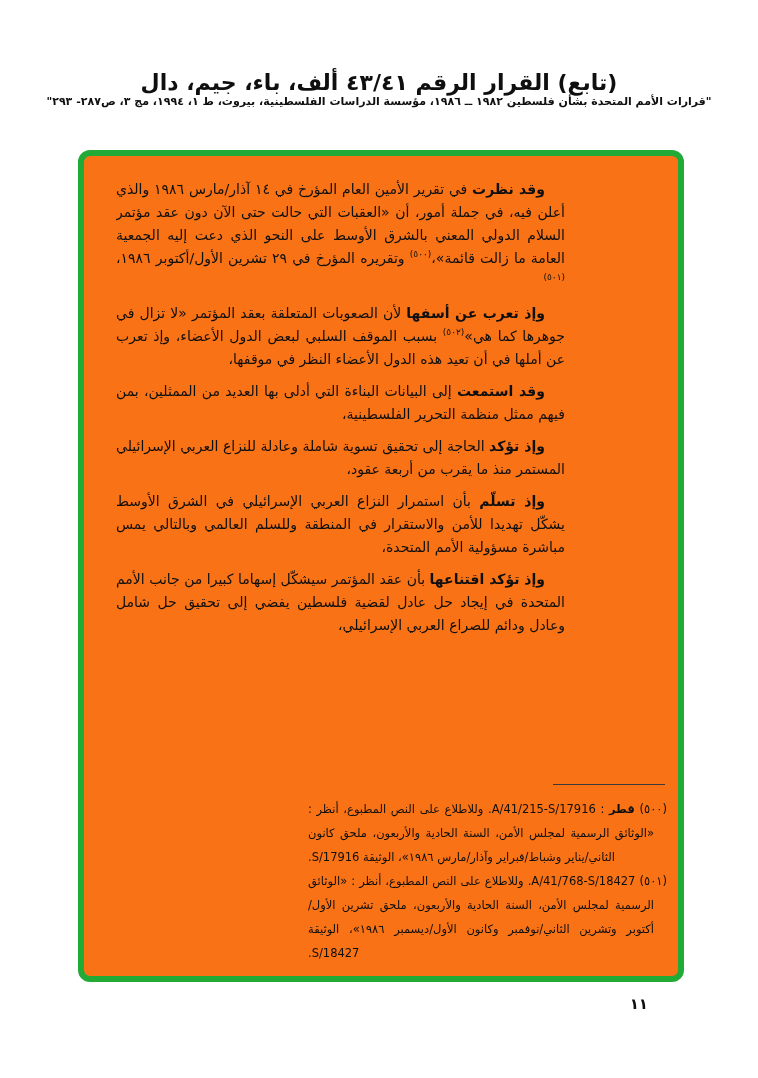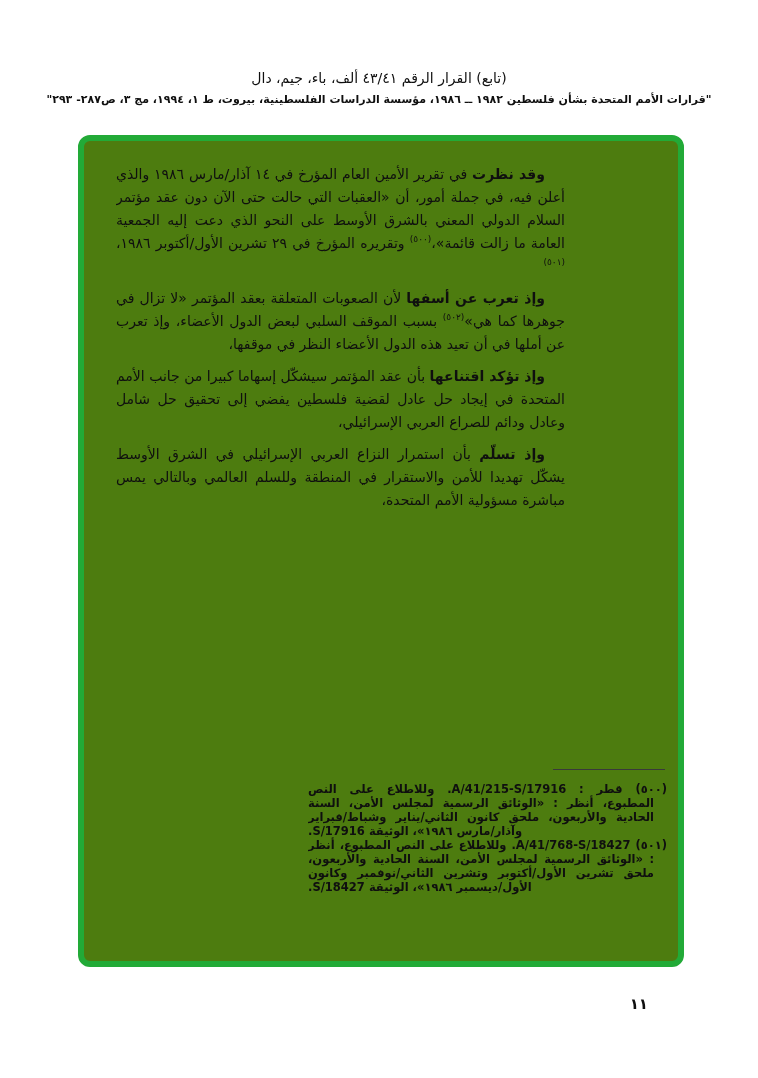--- a/index.html
+++ b/index.html
@@ -2,65 +2,67 @@
 <html lang="ar"><head>
 <meta charset="utf-8">
 <style>
   html,body{margin:0;padding:0;}
   body{
     width:758px;height:1078px;position:relative;overflow:hidden;
     background:#ffffff;color:#0f0f0f;
     font-family:"DejaVu Sans",sans-serif;
   }
   .header{position:absolute;top:70px;left:0;width:758px;text-align:center;direction:rtl;}
-  .header-title{font-size:14px;font-weight:normal;margin-bottom:7px;letter-spacing:0;}
+  .header-title{font-size:22px;font-weight:bold;letter-spacing:0;}
   .header-source{font-size:11px;font-weight:bold;white-space:nowrap;}
   .frame{
-    position:absolute;left:78px;top:135px;width:594px;height:820px;
-    border:6px solid #0f766e;border-radius:12px;background:#4d7c0f;
+    position:absolute;left:78px;top:150px;width:594px;height:820px;
+    border:6px solid #0f766e;border-radius:12px;background:#f97316;
   }
   .main-text{
     position:absolute;top:22px;right:113px;left:32px;height:612px;
     overflow:hidden;direction:rtl;
   }
   .para{
     font-size:14px;line-height:23px;text-align:justify;text-indent:20px;
     margin:0 0 9px 0;
   }
   .para b{font-weight:bold;}
   sup{font-size:9px;line-height:0;}
   .fn-area{
     position:absolute;top:628px;bottom:12px;right:11px;left:224px;
     direction:rtl;overflow:hidden;
   }
   .fn-sep{width:112px;height:1px;background:#3a3a3a;margin:0 2px 12px auto;}
   .fn{
-    font-size:11.5px;line-height:14px;text-align:justify;
-    margin:0;padding-right:13px;text-indent:-13px;font-weight:bold;
+    font-size:11.5px;line-height:24px;text-align:justify;
+    margin:0;padding-right:13px;text-indent:-13px;
   }
   .fn.last-left{text-align-last:left;}
   .page-number{
     position:absolute;top:995px;left:78px;width:570px;text-align:right;
     font-size:15px;font-weight:bold;direction:rtl;
   }
 </style>
 </head>
 <body>
 
 <div class="header">
   <div class="header-title">(تابع) القرار الرقم ٤٣/٤١ ألف، باء، جيم، دال</div>
   <div class="header-source">"قرارات الأمم المتحدة بشأن فلسطين ١٩٨٢ ــ ١٩٨٦، مؤسسة الدراسات الفلسطينية، بيروت، ط ١، ١٩٩٤، مج ٣، ص٢٨٧- ٢٩٣"</div>
 </div>
 
 <div class="frame" id="frame" style="border-color: rgb(34, 170, 55);">
   <div class="main-text" id="main-text">
       <p class="para"><b>وقد نظرت</b><span> في تقرير الأمين العام المؤرخ في ١٤ آذار/مارس ١٩٨٦ والذي أعلن فيه، في جملة أمور، أن «العقبات التي حالت حتى الآن دون عقد مؤتمر السلام الدولي المعني بالشرق الأوسط على النحو الذي دعت إليه الجمعية العامة ما زالت قائمة»،</span><sup>(٥٠٠)</sup><span> وتقريره المؤرخ في ٢٩ تشرين الأول/أكتوبر ١٩٨٦،</span><sup>(٥٠١)</sup></p>
       <p class="para"><b>وإذ تعرب عن أسفها</b><span> لأن الصعوبات المتعلقة بعقد المؤتمر «لا تزال في جوهرها كما هي»</span><sup>(٥٠٢)</sup><span> بسبب الموقف السلبي لبعض الدول الأعضاء، وإذ تعرب عن أملها في أن تعيد هذه الدول الأعضاء النظر في موقفها،</span></p>
+      <p class="para"><b>وقد استمعت</b><span> إلى البيانات البناءة التي أدلى بها العديد من الممثلين، بمن فيهم ممثل منظمة التحرير الفلسطينية،</span></p>
+      <p class="para"><b>وإذ تؤكد</b><span> الحاجة إلى تحقيق تسوية شاملة وعادلة للنزاع العربي الإسرائيلي المستمر منذ ما يقرب من أربعة عقود،</span></p>
+      <p class="para"><b>وإذ تسلّم</b><span> بأن استمرار النزاع العربي الإسرائيلي في الشرق الأوسط يشكّل تهديدا للأمن والاستقرار في المنطقة وللسلم العالمي وبالتالي يمس مباشرة مسؤولية الأمم المتحدة،</span></p>
       <p class="para"><b>وإذ تؤكد اقتناعها</b><span> بأن عقد المؤتمر سيشكّل إسهاما كبيرا من جانب الأمم المتحدة في إيجاد حل عادل لقضية فلسطين يفضي إلى تحقيق حل شامل وعادل ودائم للصراع العربي الإسرائيلي،</span></p>
-      <p class="para"><b>وإذ تسلّم</b><span> بأن استمرار النزاع العربي الإسرائيلي في الشرق الأوسط يشكّل تهديدا للأمن والاستقرار في المنطقة وللسلم العالمي وبالتالي يمس مباشرة مسؤولية الأمم المتحدة،</span></p>
     </div>
   <div class="fn-area">
     <div class="fn-sep" id="fn-sep" style="background: rgb(58, 58, 58);"></div>
     <div id="footnotes">
         <p class="fn last-left"><span>(٥٠٠) </span><b>قطر</b><span> : A/41/215-S/17916. وللاطلاع على النص المطبوع، أنظر : «الوثائق الرسمية لمجلس الأمن، السنة الحادية والأربعون، ملحق كانون الثاني/يناير وشباط/فبراير وآذار/مارس ١٩٨٦»، الوثيقة S/17916.</span></p>
         <p class="fn last-left"><span>(٥٠١) A/41/768-S/18427. وللاطلاع على النص المطبوع، أنظر : «الوثائق الرسمية لمجلس الأمن، السنة الحادية والأربعون، ملحق تشرين الأول/أكتوبر وتشرين الثاني/نوفمبر وكانون الأول/ديسمبر ١٩٨٦»، الوثيقة S/18427.</span></p>
       </div>
   </div>
 </div>
 

